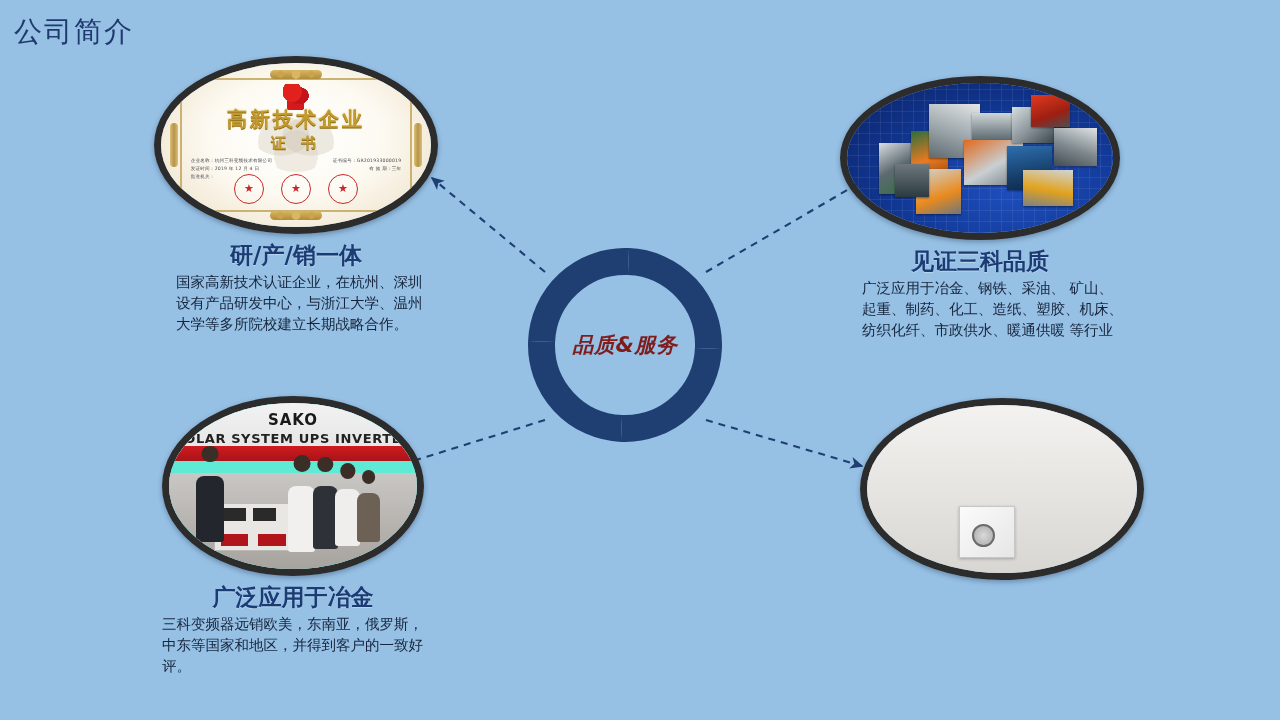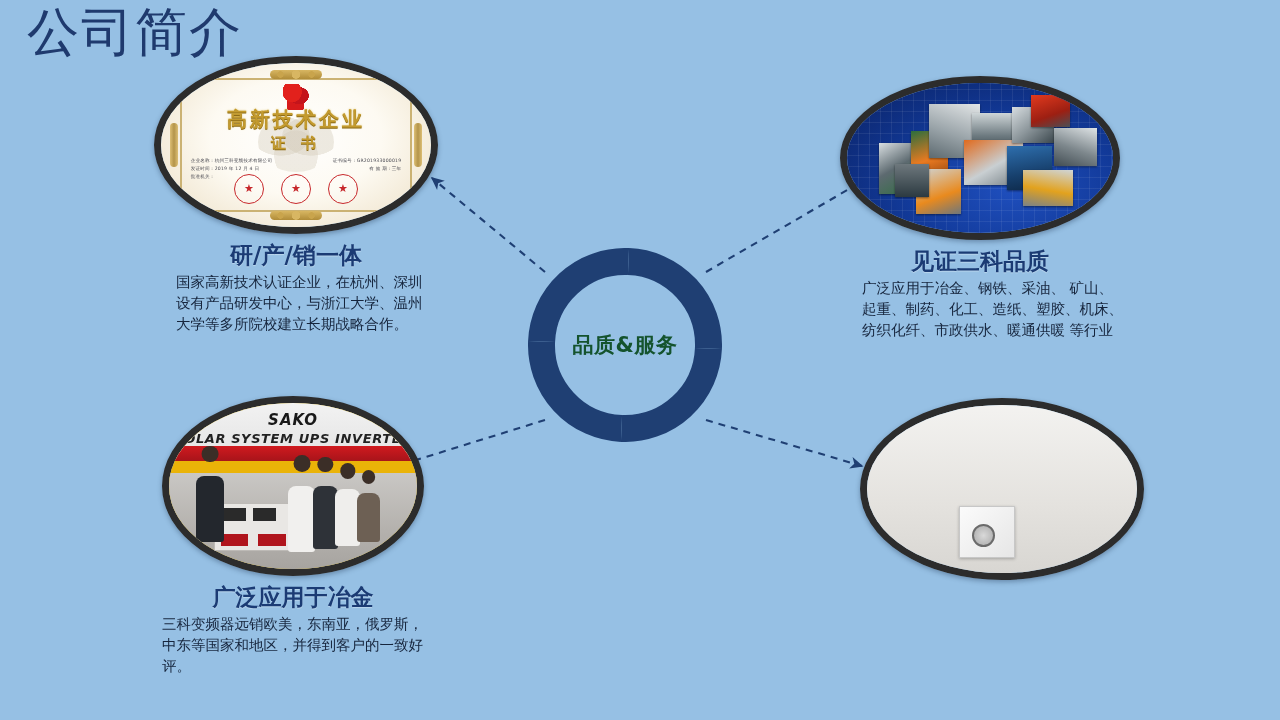--- a/index.html
+++ b/index.html
@@ -21,27 +21,26 @@
     width: 1280px;
     height: 720px;
     background: #96c0e4;
   }
 
   
   .page-title {
     position: absolute;
     left: 14px;
     top: 8px;
-    font-size: 52px;
+    font-size: 28px;
     line-height: 48px;
     letter-spacing: 2px;
     color: #1f3a6e;
     font-weight: 400;
     white-space: nowrap;
-    margin-left: 13px;
   }
 
   
   .connectors {
     position: absolute;
     left: 0; top: 0;
     width: 1280px;
     height: 720px;
     pointer-events: none;
   }
@@ -59,22 +58,23 @@
     position: absolute;
     left: 0;
     top: 0;
     width: 194px;
     height: 194px;
     display: flex;
     align-items: center;
     justify-content: center;
     font-size: 21px;
     font-weight: bold;
-    color: #14532d;
+    color: #7f1d1d;
     letter-spacing: 0.5px;
+    font-style: italic;
   }
 
   
   .node { position: absolute; }
 
   .oval-wrap {
     position: relative;
     border-radius: 50%;
     overflow: hidden;
     border: 7px solid #2c2c2c;
@@ -215,21 +215,21 @@
   .collage {
     position:absolute; left:0; top:0; right:0; bottom:0;
     background:
       repeating-linear-gradient(90deg, rgba(255,255,255,.07) 0 1px, transparent 1px 11px),
       repeating-linear-gradient(0deg, rgba(255,255,255,.07) 0 1px, transparent 1px 11px),
       radial-gradient(ellipse at 62% 70%, #1f4fbe 0%, #123a9a 45%, #0a2162 100%);
   }
   .tile { position:absolute; background:#8a8f95; box-shadow:0 1px 2px rgba(0,0,0,.45); }
 
   
-  .booth { position:absolute; left:0; top:0; right:0; bottom:0; background:#eab308;font-style:italic; }
+  .booth { position:absolute; left:0; top:0; right:0; bottom:0; background:#5eead4; }
   .booth-ceil {
     position:absolute; left:0; right:0; top:0; height:34%;
     background:linear-gradient(#f2f2f2,#e3e3e3);
   }
   .booth-band {
     position:absolute; left:0; right:0; top:30%; height:12%;
     background:linear-gradient(#d01a1f,#a8141a);
   }
   .booth-logo {
     position:absolute; left:0; right:0; top:5%;

